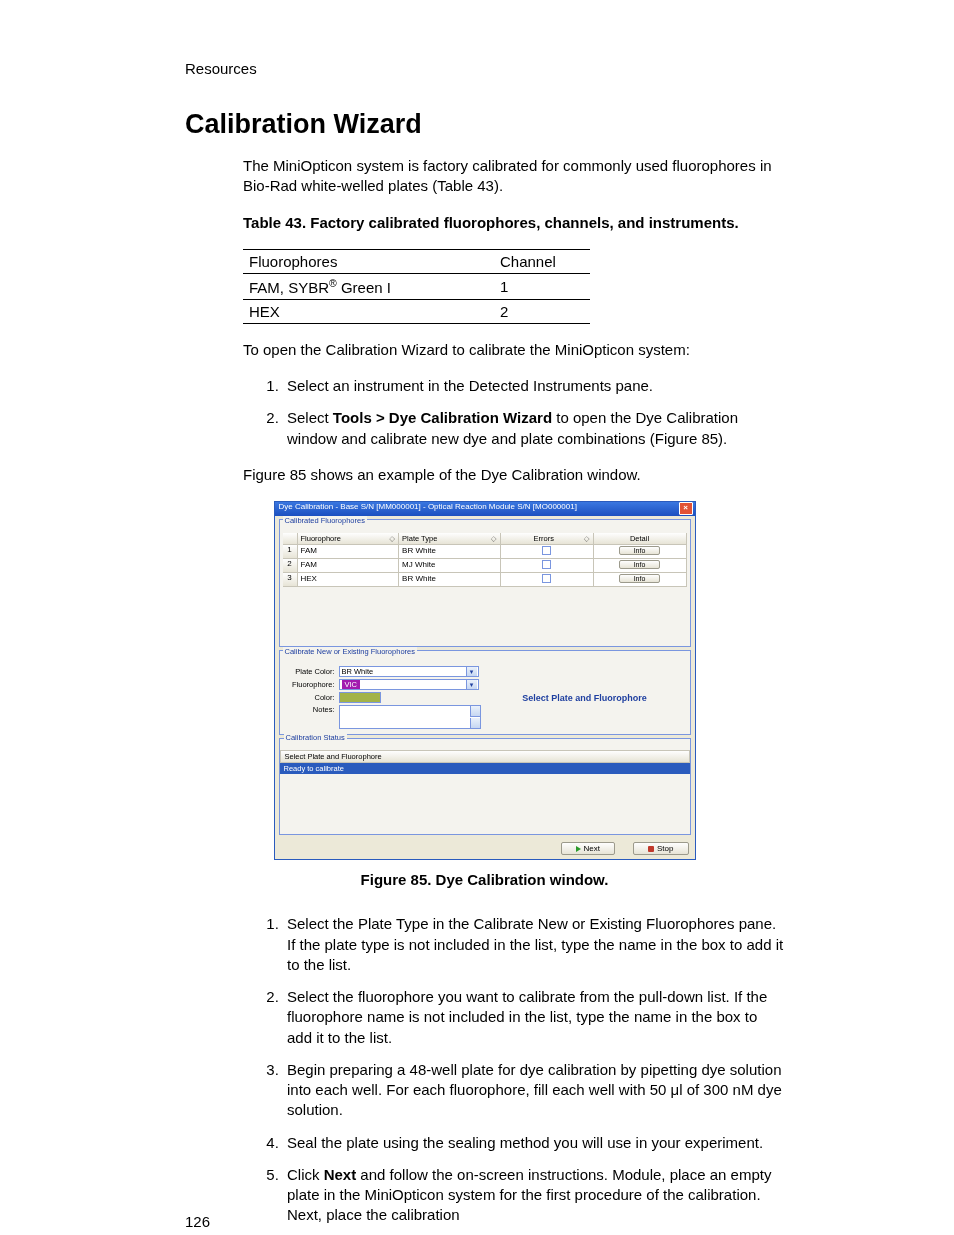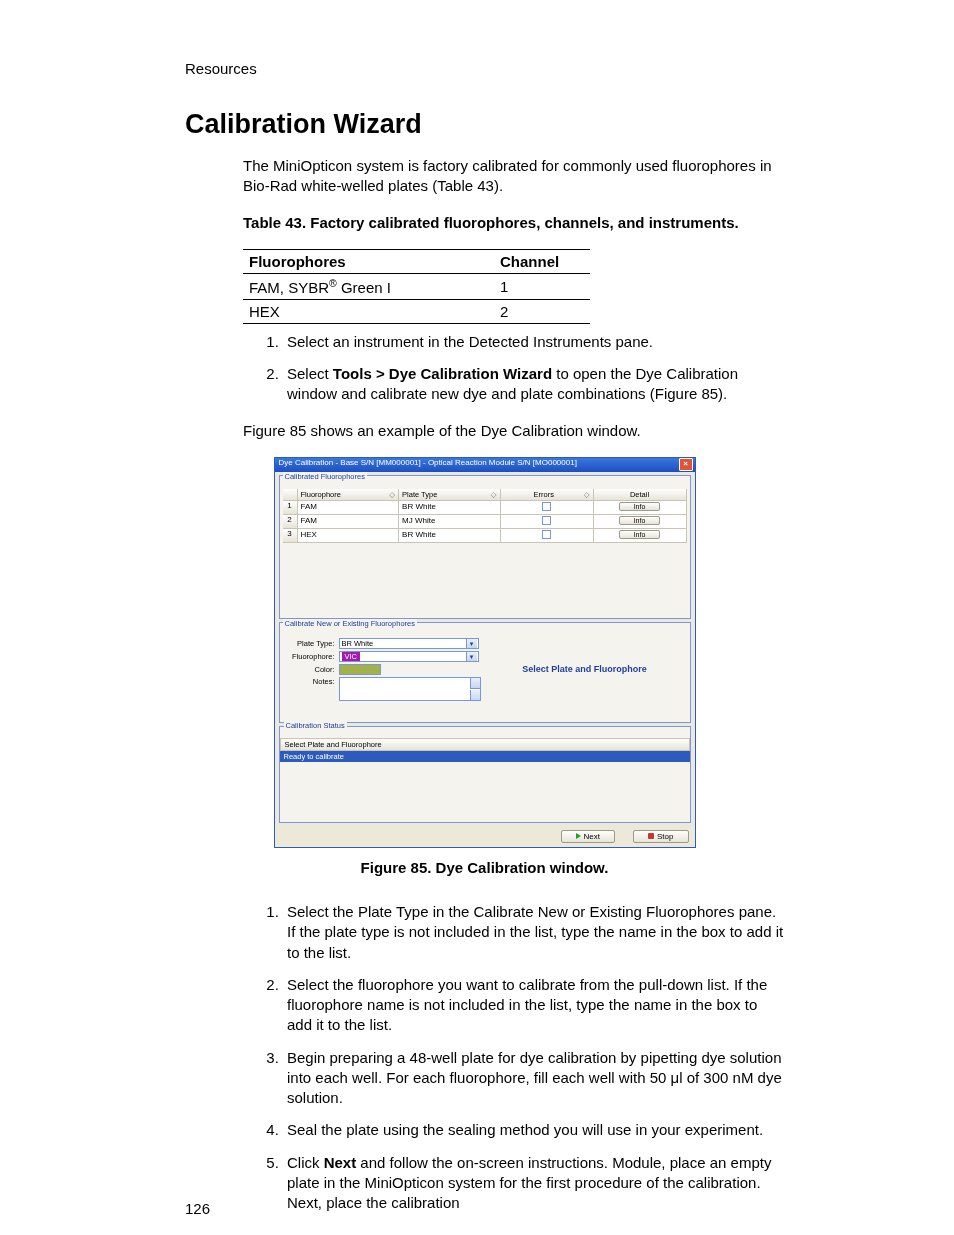--- a/index.html
+++ b/index.html
@@ -44,21 +44,21 @@
   }
   table.simple th, table.simple td {
     border-top: 1px solid #000;
     border-bottom: 1px solid #000;
     padding: 3px 10px 3px 6px;
     text-align: left;
     font-size: 15px;
   }
   table.simple th:first-child { width: 235px; }
   table.simple th:nth-child(2) { width: 80px; }
-  table.simple th { font-weight: bold; margin-left: 12px; }
+  table.simple th { font-weight: normal; margin-left: 12px; }
   ol { margin: 4px 0 10px 0; padding-left: 60px; }
   ol li { margin: 6px 0 12px 0; padding-left: 4px; line-height: 1.35; }
   .fig-caption {
     text-align: center;
     font-weight: bold;
     margin: 10px 0 24px 0;
     font-size: 15px;
   }
   h2 {
     font-size: 20px;
@@ -99,21 +99,21 @@
     color: #fff;
     font-size: 8px;
     line-height: 9px;
     text-align: center;
     font-weight: bold;
     border-radius: 1px;
   }
   .groupbox {
     margin: 3px 4px;
     border: 1px solid #7a96df;
-    padding: 2px 3px 19px 3px;
+    padding: 2px 3px 3px 3px;
     background: #f4f3ee;
   }
   .group-title {
     color: #2040a0;
     font-size: 7.5px;
     margin: -2px 0 2px 0;
     background: #f4f3ee;
     display: inline-block;
     padding: 0 2px;
     position: relative;
@@ -272,20 +272,21 @@
       </tr>
       <tr>
         <td>
           <span>HEX</span>
         </td>
         <td>2</td>
       </tr>
     </tbody>
       </table>
 
+    <p>To open the Calibration Wizard to calibrate the MiniOpticon system:</p>
   </div>
 
   <ol style="padding-left:98px;">
     <li>Select an instrument in the Detected Instruments pane.</li>
     <li>
       <span>Select </span><b>Tools &gt; Dye Calibration Wizard</b><span> to open the Dye Calibration window and calibrate new dye and plate combinations (Figure 85).</span>
     </li>
   </ol>
 
   <div class="indent">
@@ -342,21 +343,21 @@
         <div class="col-det"><span class="info-btn">Info</span></div>
       </div>
       <div class="grid-space"></div>
     </div>
 
     <div class="groupbox">
       <span class="group-title">Calibrate New or Existing Fluorophores</span>
       <div class="form-split">
         <div class="form-left">
           <div class="form-row">
-            <div class="form-label">Plate Type:</div>
+            <div class="form-label">Plate Color:</div>
             <div class="form-field dd"><span>BR White</span></div>
           </div>
           <div class="form-row">
             <div class="form-label">Fluorophore:</div>
             <div class="form-field dd"><span class="selected-text">VIC</span></div>
           </div>
           <div class="form-row">
             <div class="form-label">Color:</div>
             <div class="color-swatch"></div>
           </div>

